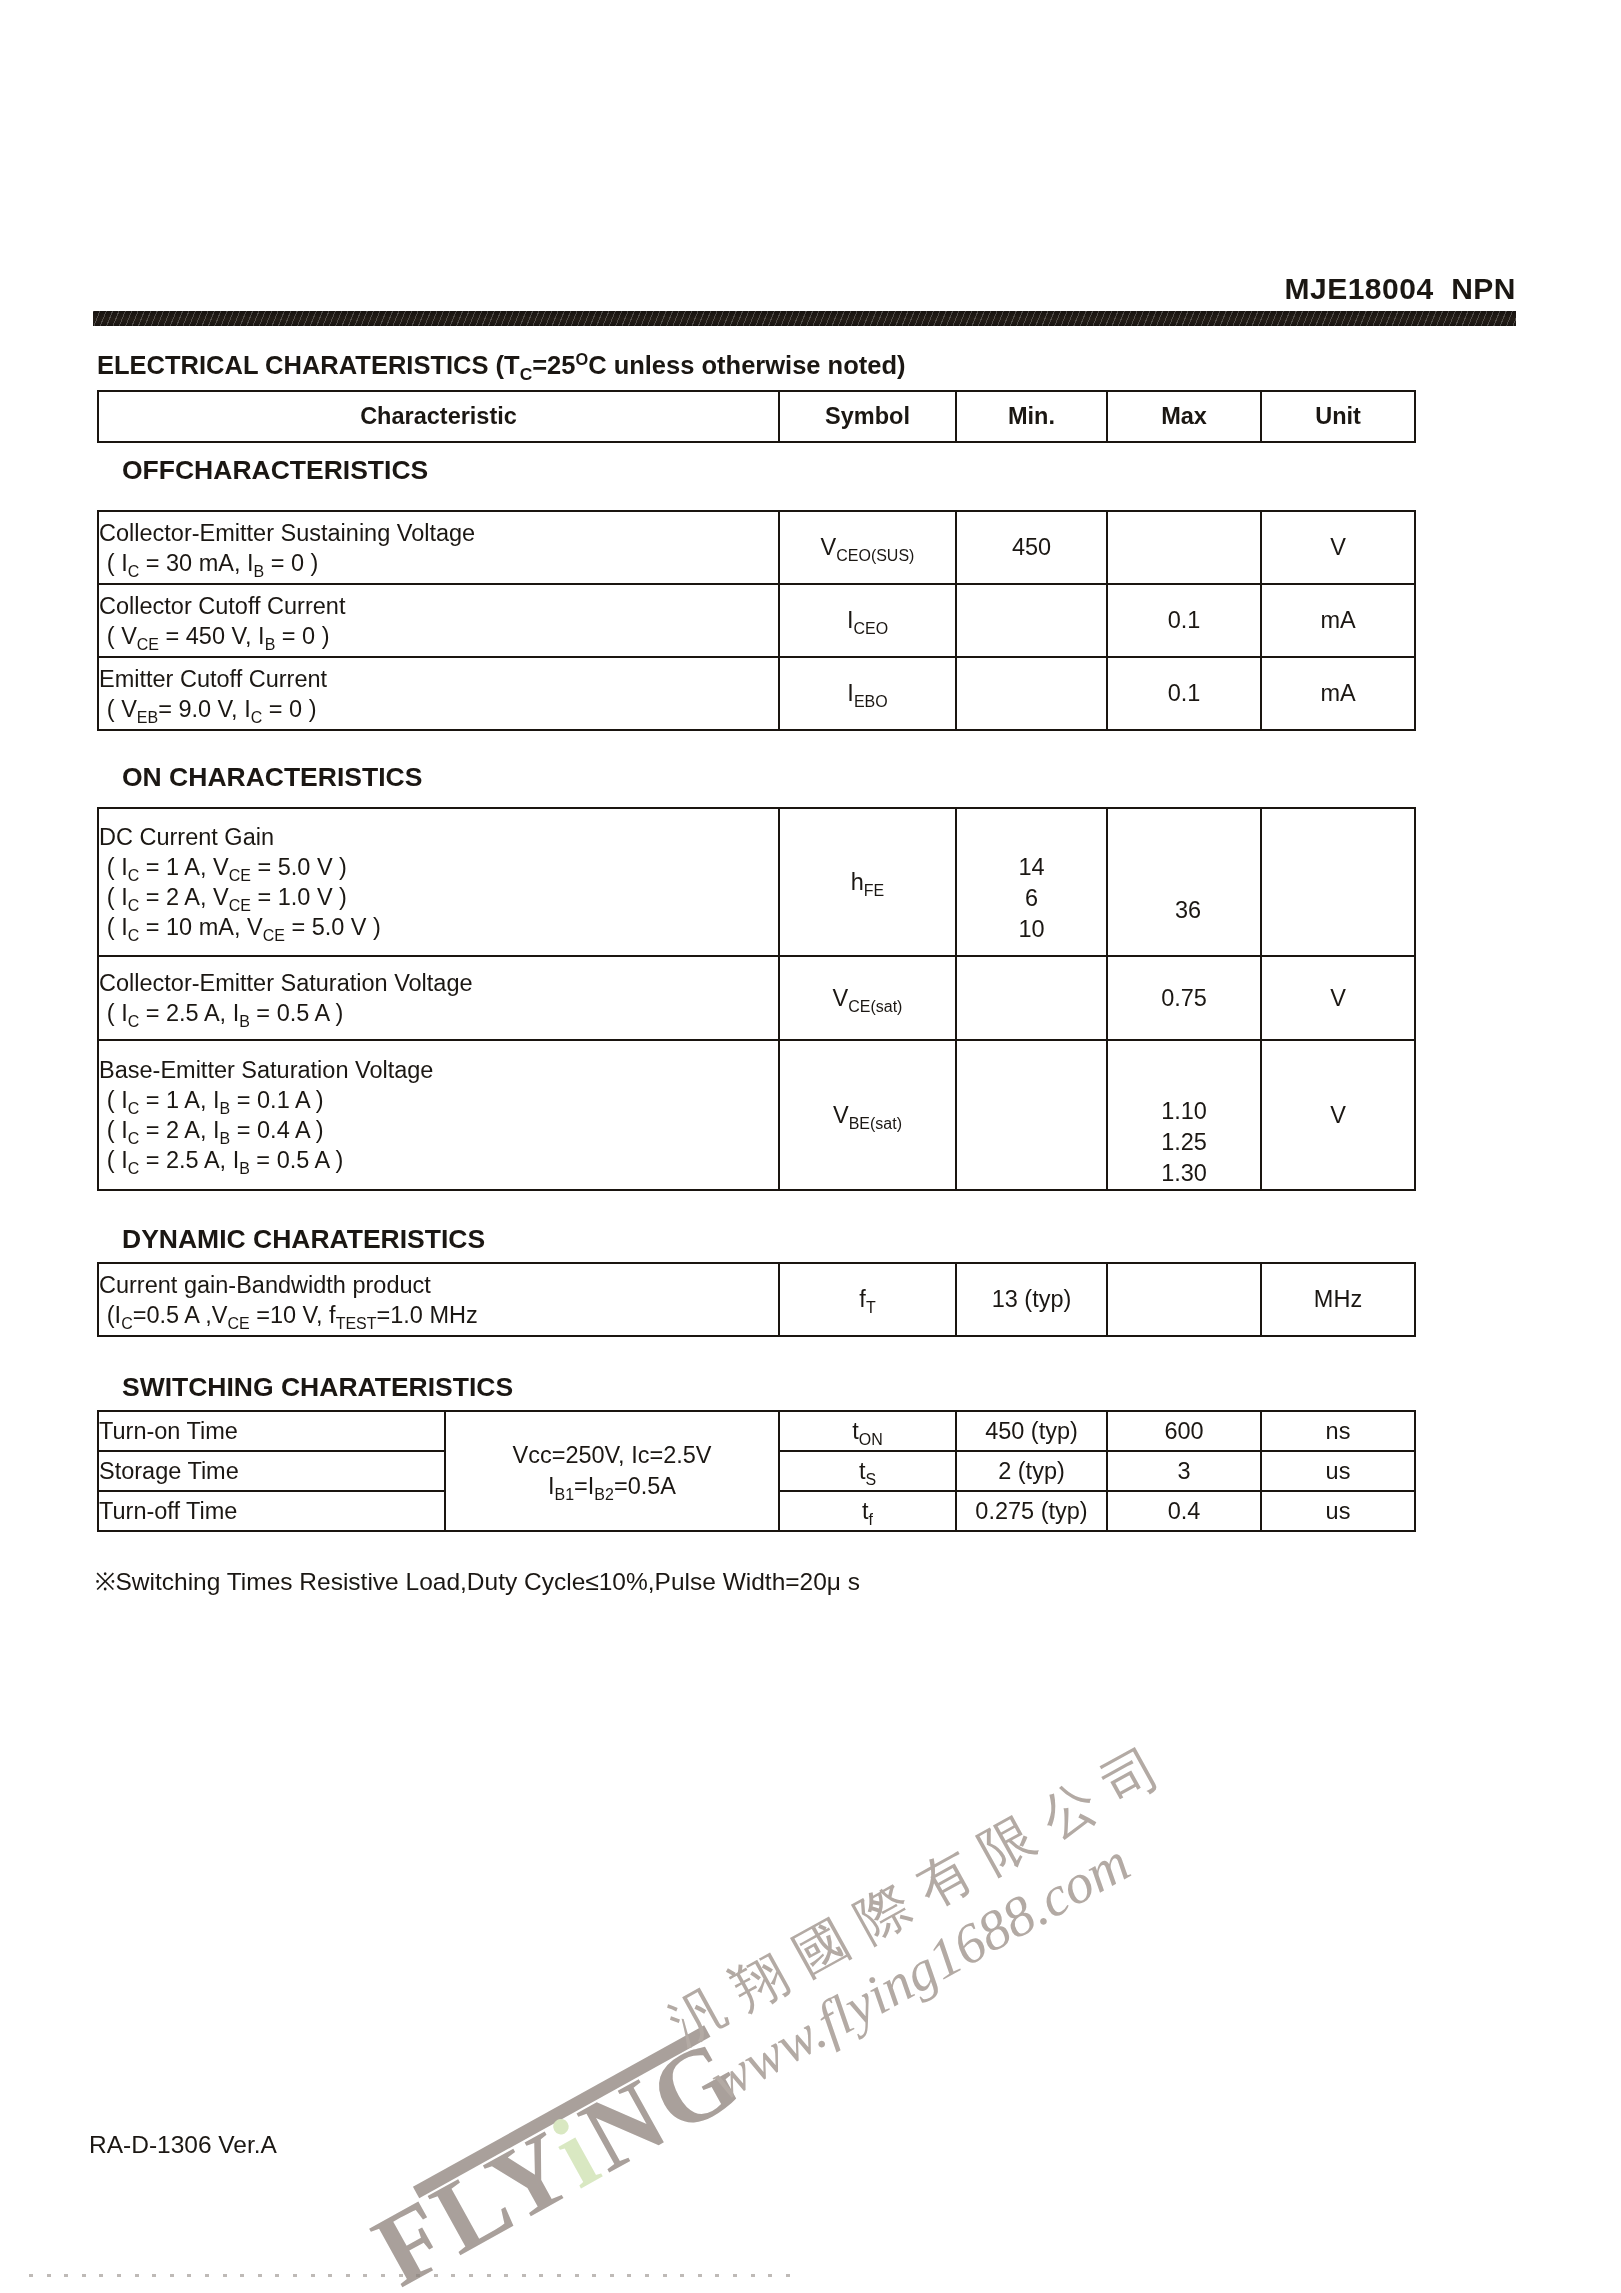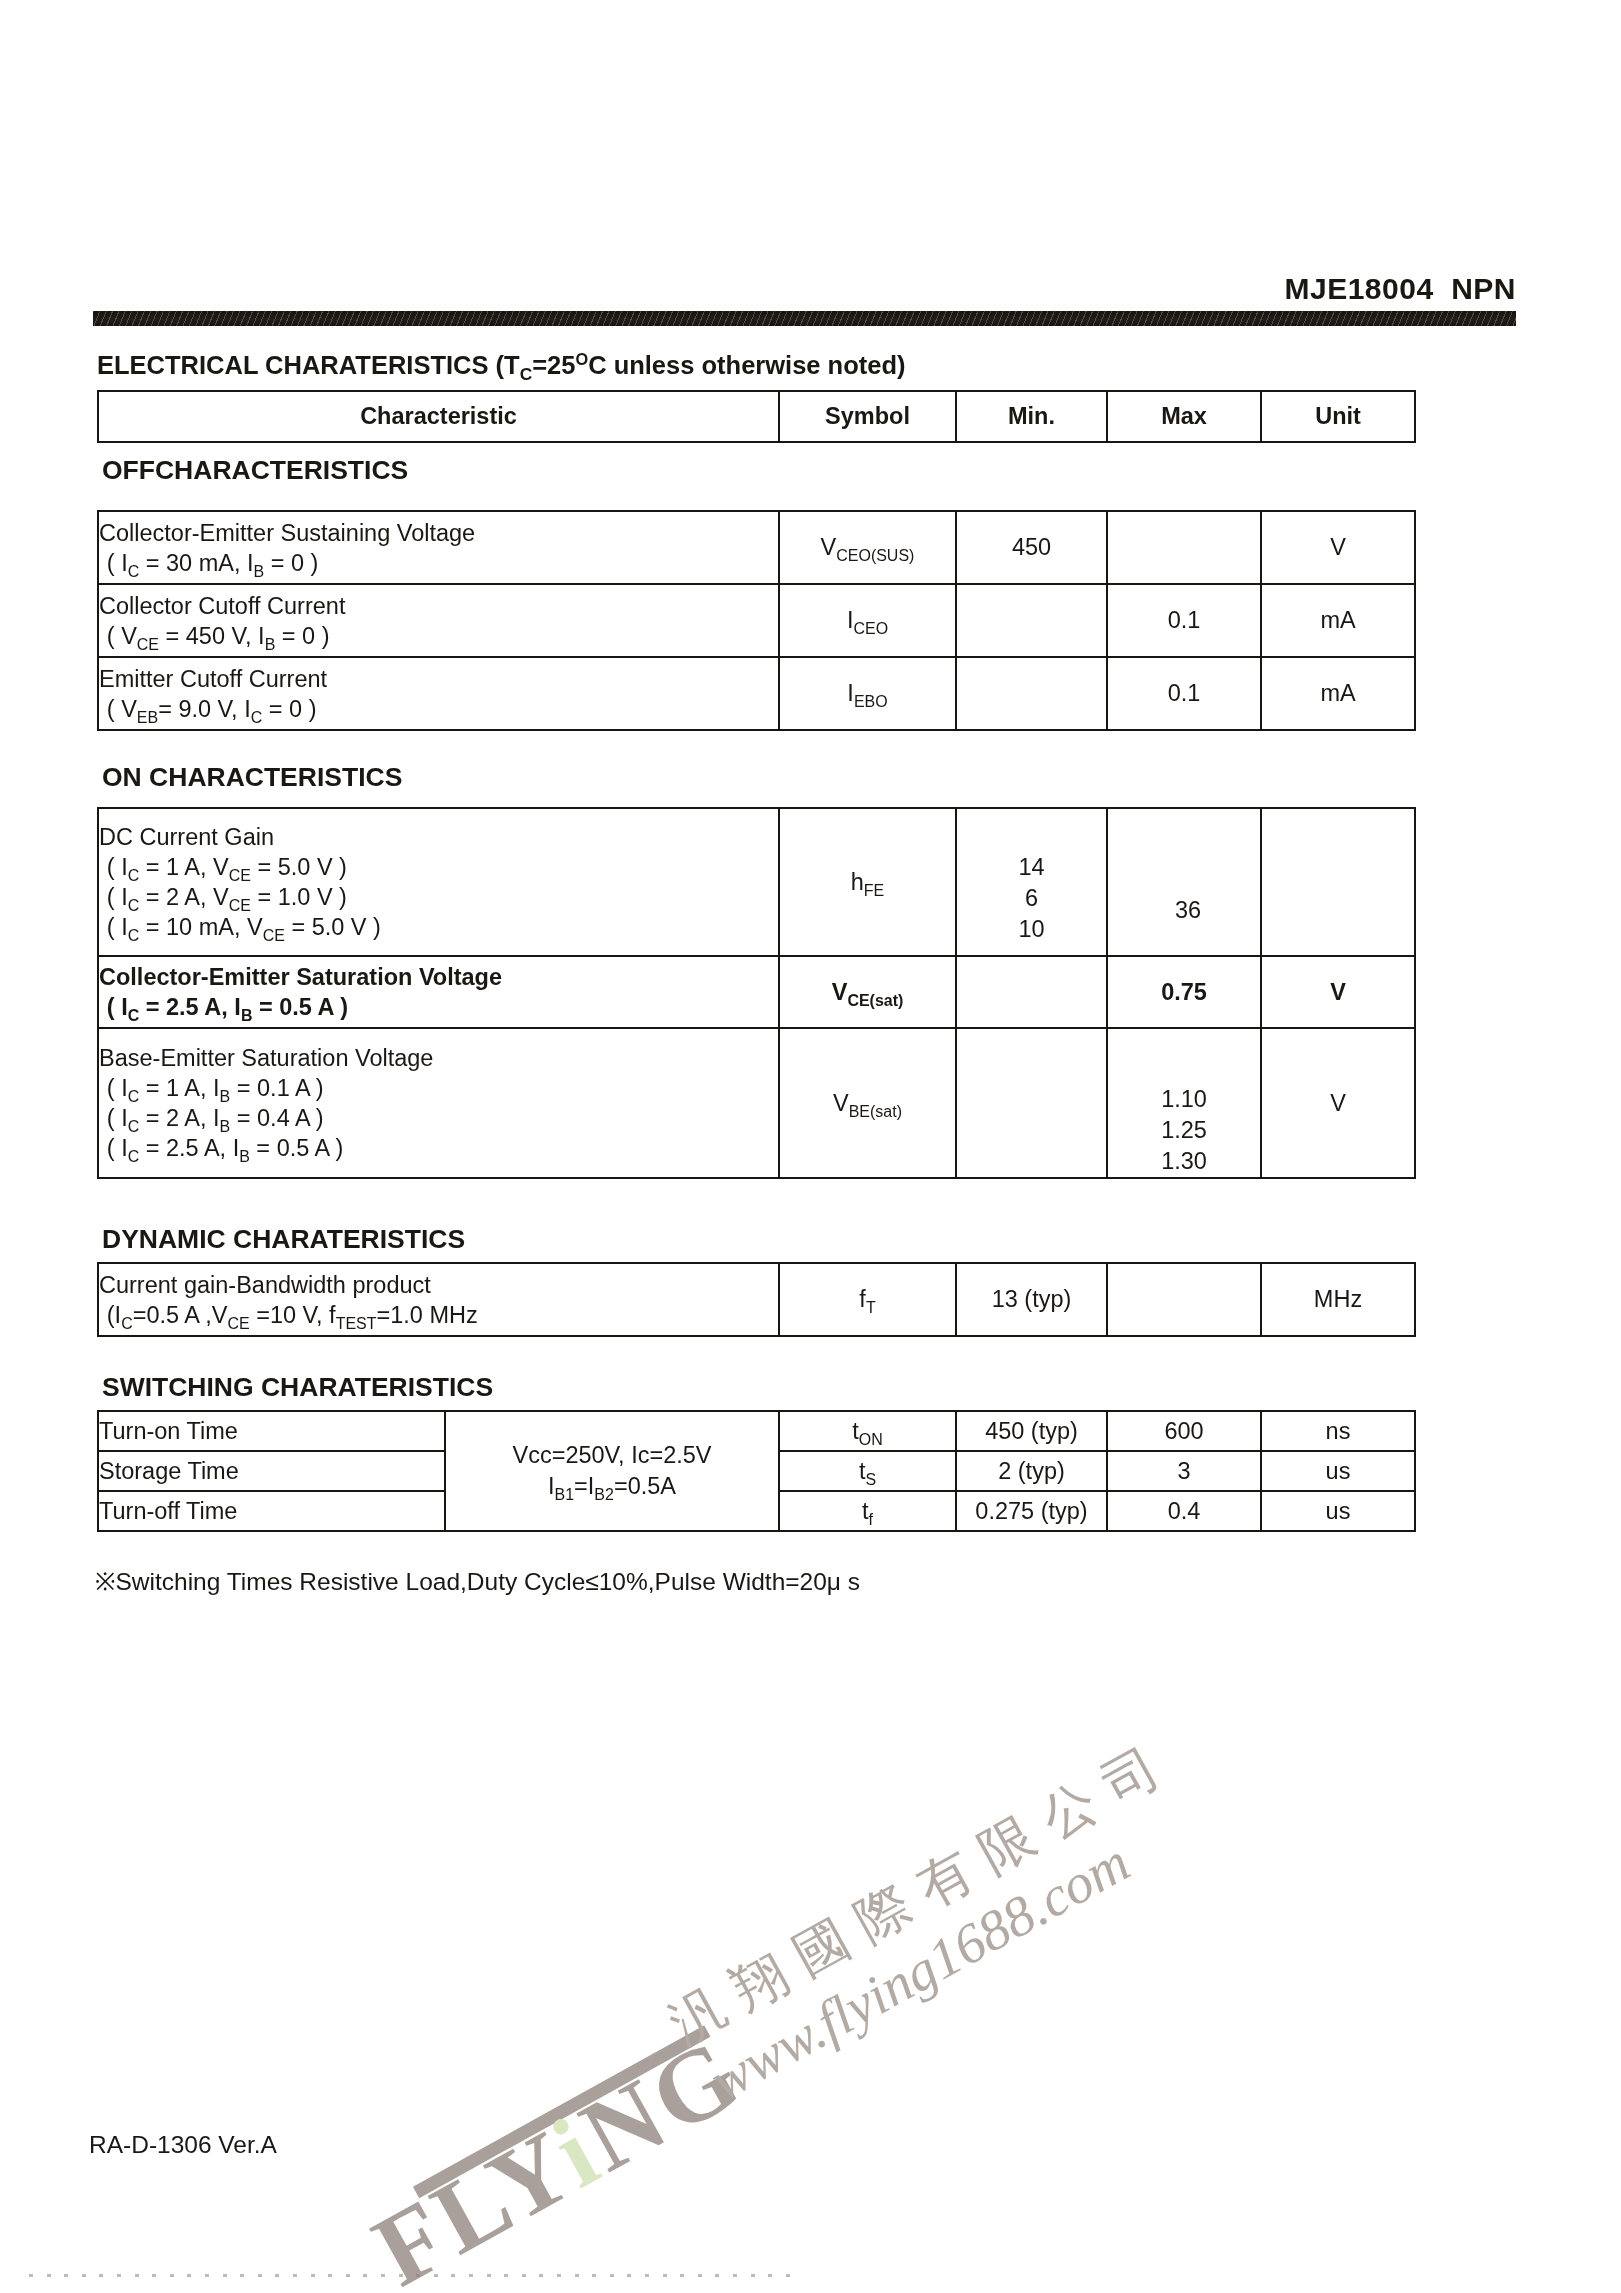--- a/index.html
+++ b/index.html
@@ -12,37 +12,37 @@
   
   .hdr{top:272px;right:105px;font-size:30px;font-weight:bold;letter-spacing:0.5px;white-space:nowrap;}
   .hdr .gap{margin-left:17.6px;}
   .rule{
     left:93px;top:311px;width:1423px;height:14.7px;
     background:
       repeating-linear-gradient(112deg, rgba(255,255,255,.22) 0 1px, rgba(255,255,255,0) 1px 5.9px),
       linear-gradient(#171310,#241d17 55%,#171310);
   }
   .title{left:97px;top:351px;font-size:25.5px;font-weight:bold;white-space:nowrap;}
-  .sect{font-size:26.5px;font-weight:bold;white-space:nowrap;}
+  .sect{font-size:26.5px;font-weight:bold;white-space:nowrap;margin-left:20px;}
   
   table.dtable{
     position:absolute;border-collapse:collapse;table-layout:fixed;
     border:2.9px solid #1a1510;width:1317px;left:97px;
   }
   table.dtable td{
     border:2px solid #1a1510;font-size:23.5px;padding:0;vertical-align:middle;
     overflow:hidden;
   }
   td.c{text-align:center;}
   td.b{font-weight:bold;}
   td.char{text-align:left;padding-left:15.7px;margin-left:27px;}
   .lbl{line-height:30px;}
   .cond{line-height:30px;padding-left:7.8px;}
   tr.r52{height:51px;margin-top:36px;} tr.r74{height:73px;} tr.r151{height:148px;}
-  tr.r75{height:72px;font-weight:bold;} tr.r41{height:40px;}
+  tr.r75{height:84px;} tr.r41{height:40px;}
   td.vtop{vertical-align:top;}
   .stack{line-height:31px;padding-top:32px;text-align:center;}
   .pt57{padding-top:56px;line-height:31px;margin-left:8px;}
   .pt56{padding-top:55px;line-height:31px;}
   .swcondcell{text-align:center;line-height:31px;}
   sub{font-size:68%;line-height:0;}
   sup{font-size:64%;line-height:0;}
   
   .footnote{left:95px;top:1564px;font-size:24.5px;white-space:nowrap;}
   .footer{left:89px;top:2131px;font-size:24.5px;white-space:nowrap;}

